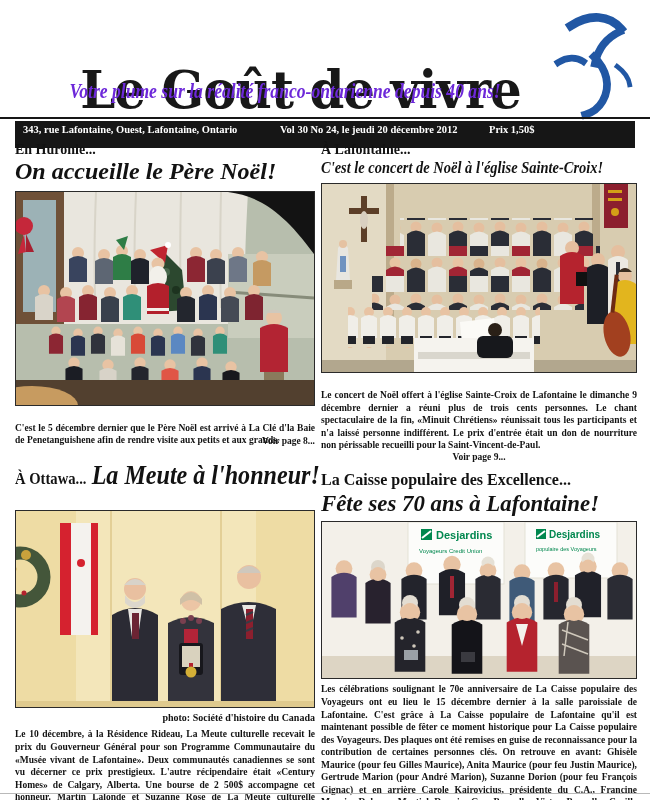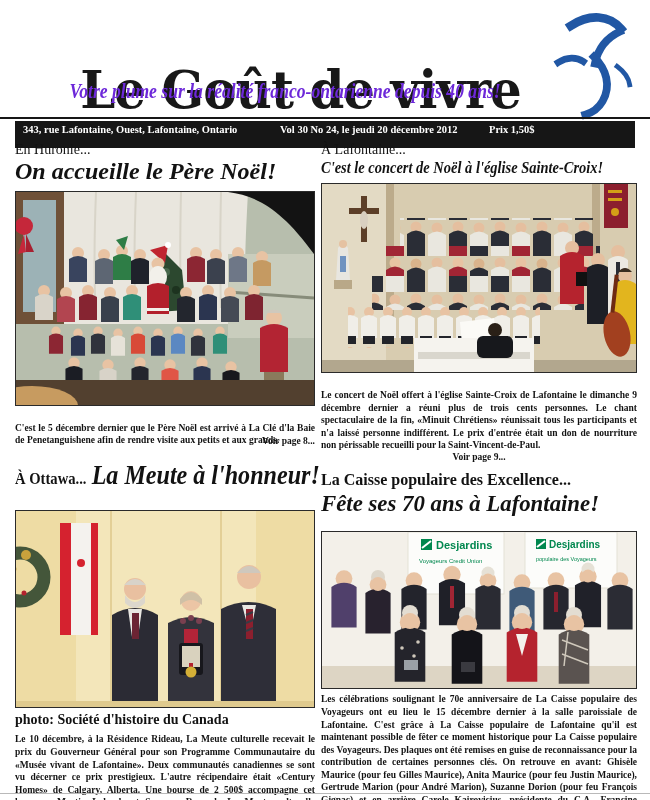--- a/index.html
+++ b/index.html
@@ -19,38 +19,38 @@
   .infobar{position:absolute;top:121px;left:15px;width:620px;height:27px;background:#161616;
     color:#fff;font-weight:bold;font-size:10.5px;}
   .infobar span{position:absolute;top:3px;white-space:nowrap;}
   .ib-address{left:8px;}
   .ib-volume{left:265px;}
   .ib-price{left:474px;}
   
   .col{position:absolute;top:142px;}
   .col-left{left:15px;width:300px;}
   .col-right{left:321px;width:316px;}
-  .kicker{font-weight:normal;font-size:14px;line-height:1.1;}
+  .kicker{font-weight:bold;font-size:14px;line-height:1.1;}
   .kicker-big{font-weight:bold;font-size:16px;line-height:1.15;margin-top:9px;}
   .headline{font-weight:bold;font-style:italic;font-size:24px;line-height:1.05;margin:2px 0 0 0;}
   .fit{display:inline-block;white-space:nowrap;transform-origin:0 60%;}
   .hl-concert{font-size:17px;}
   .hl-concert .fit{transform:scaleX(.85);}
   .hl-caisse .fit{transform:scaleX(.95);}
   .combo{margin-top:11px;white-space:nowrap;}
   .combo .fit{transform:scaleX(.86);}
   .combo .k{font-weight:bold;font-size:17px;font-style:normal;}
   .combo .h{font-weight:bold;font-style:italic;font-size:28px;}
   figure.photo{margin:6px 0 0 0;padding:0;border:1px solid #2a2a2a;line-height:0;background:#ddd;}
   figure.photo svg{display:block;}
   .caption{position:relative;font-weight:bold;font-size:9.5px;line-height:1.32;text-align:justify;
     margin:16px 0 0 0;}
   .voir-abs{position:absolute;right:0;bottom:0;font-weight:bold;}
   .voir-line{text-align:center;font-weight:bold;font-size:9.5px;margin:0;}
-  .credit{font-weight:bold;font-size:14px;margin:4px 0 0 0;}
+  .credit{font-weight:bold;font-size:10px;margin:4px 0 0 0;text-align:right;}
   .body-text{position:relative;font-weight:bold;font-size:9.5px;line-height:1.32;text-align:justify;
     margin:5px 0 0 0;}
   .bottom-rule{position:absolute;left:0;top:793px;width:650px;height:1px;background:#b9b9b9;}
 </style>
 </head>
 <body>
 
 <div class="page">
 
   <h1 class="masthead-title"><span class="fitc">Le Goût de vivre</span></h1>
@@ -304,21 +304,21 @@
       </figure>
 
       <p class="caption">Le concert de Noël offert à l'église Sainte-Croix de Lafontaine le dimanche 9 décembre dernier a réuni plus de trois cents personnes. Le chant spectaculaire de la fin, «Minuit Chrétiens» réunissait tous les participants et n'a laissé personne indifférent. Le prix d'entrée était un don de nourriture non périssable recueilli pour la Saint-Vincent-de-Paul.</p>
       <p class="voir-line">Voir page 9...</p>
     </article>
 
     <article>
       <div class="kicker-big">La Caisse populaire des Excellence...</div>
       <h2 class="headline hl-caisse"><span class="fit">Fête ses 70 ans à Lafontaine!</span></h2>
 
-      <figure class="photo" style="margin-top:15px;">
+      <figure class="photo" style="margin-top:5px;">
         <svg width="314" height="156" viewBox="0 0 314 156">
           <defs>
             <g id="pc1">
                 <circle cx="0" cy="-1" r="6" fill="#e8c3a3"></circle>
                 <path d="M-9 5 Q0 -1 9 5 L9 34 L-9 34 Z" fill="currentColor"></path>
               </g>
           </defs>
           <rect width="314" height="156" fill="#f3f0e9"></rect>
           <rect x="0" y="134" width="314" height="22" fill="#ddd5c4"></rect>
 

